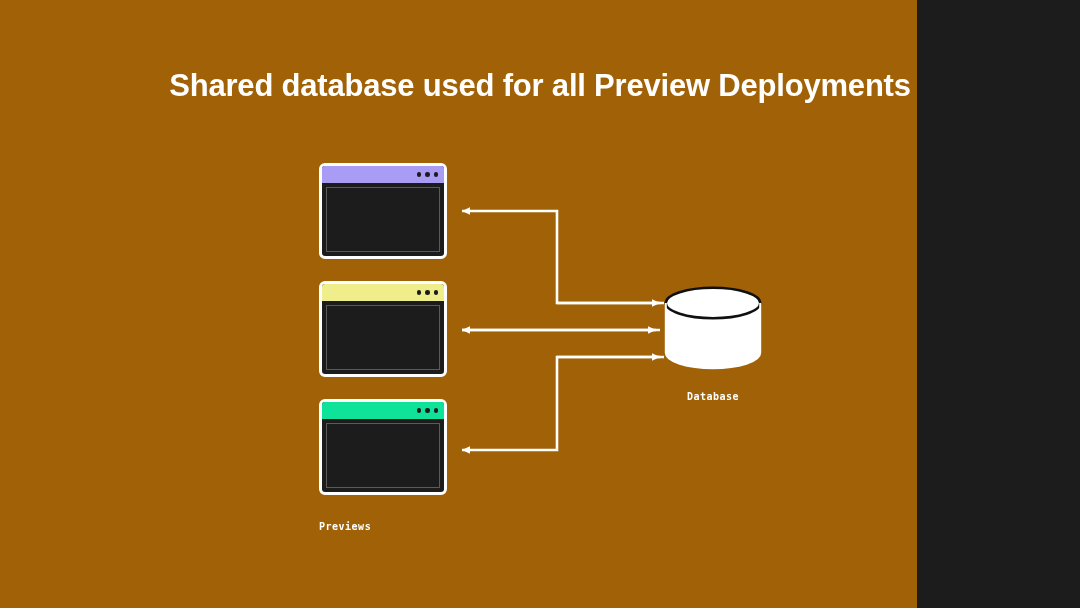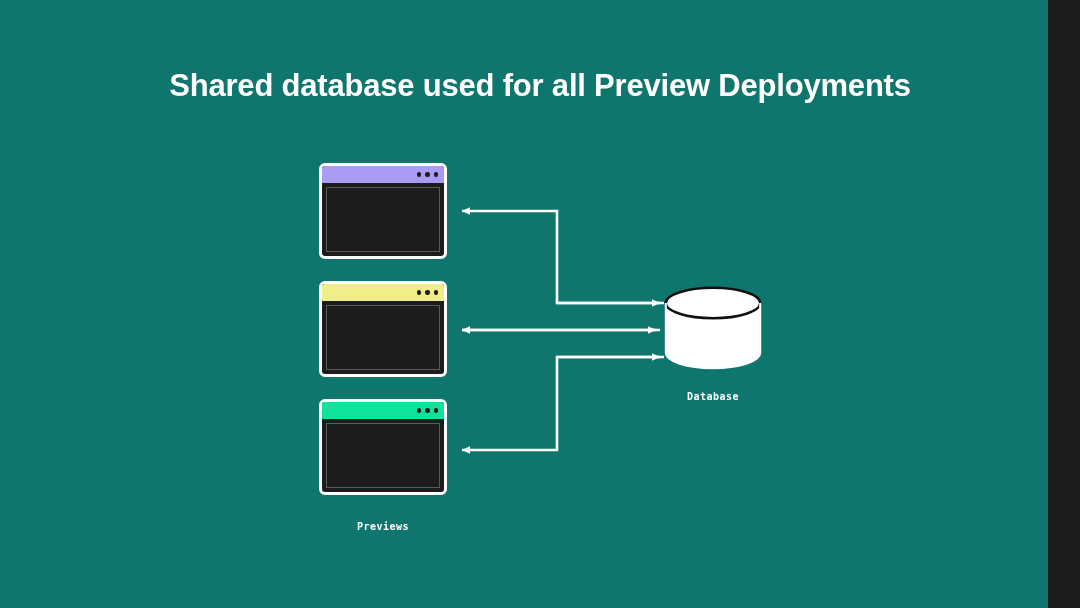--- a/index.html
+++ b/index.html
@@ -8,23 +8,23 @@
   }
   body {
     width: 1080px;
     height: 608px;
     background: #1c1c1c;
     font-family: "Liberation Sans", sans-serif;
     overflow: hidden;
   }
   #slide {
     position: relative;
-    width: 1048px;
+    width: 917px;
     height: 608px;
-    background: #0f766e;
+    background: #a16207;
   }
   #title {
     position: absolute;
     left: 0;
     top: 68px;
     width: 1080px;
     text-align: center;
     color: #ffffff;
     font-family: "Liberation Sans", sans-serif;
     font-weight: bold;
@@ -99,21 +99,20 @@
     font-family: "DejaVu Sans Mono", monospace;
     font-weight: bold;
     font-size: 10px;
     letter-spacing: 0.5px;
     white-space: nowrap;
   }
   #caption-previews {
     left: 319px;
     top: 521px;
     width: 128px;
-    text-align: center;
   }
   #caption-database {
     left: 650px;
     top: 391px;
     width: 126px;
     text-align: center;
   }
 </style>
 </head>
 <body>

